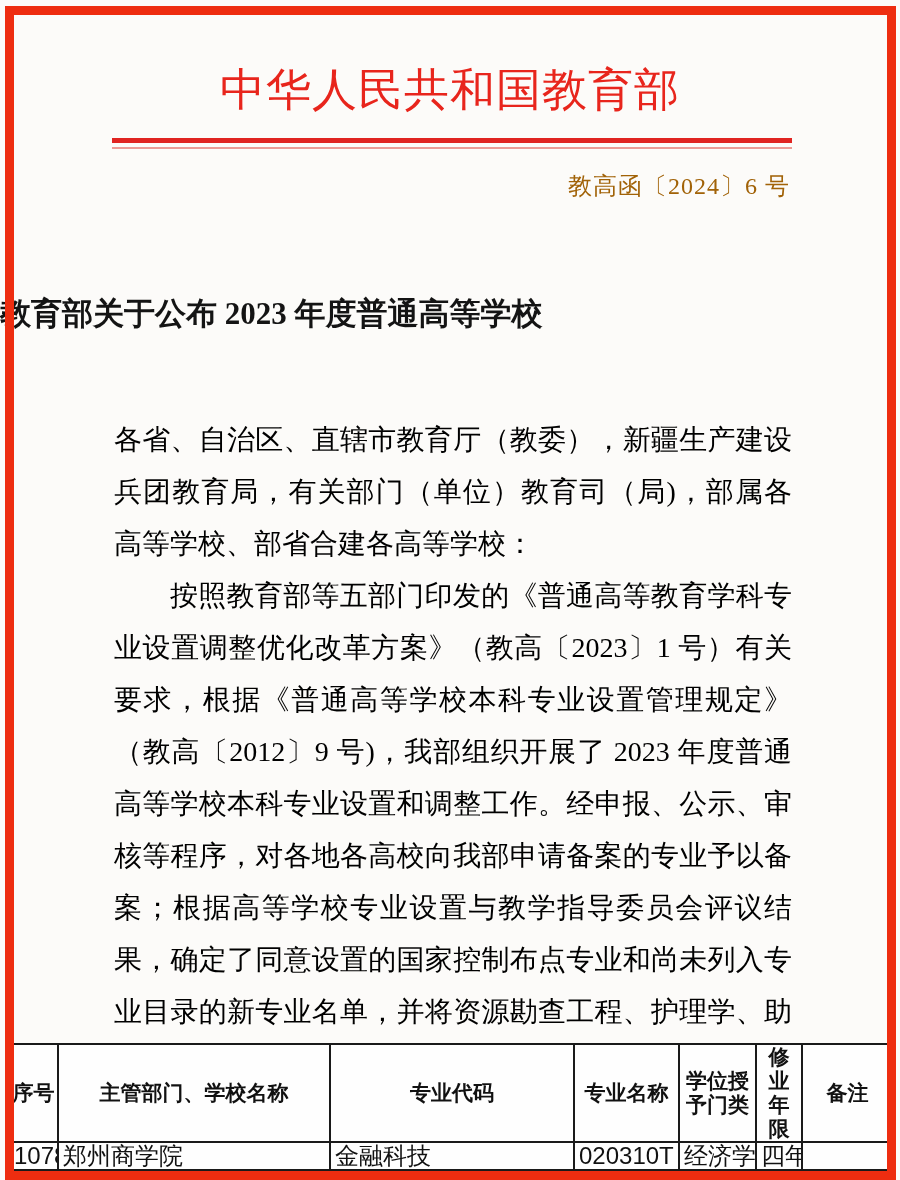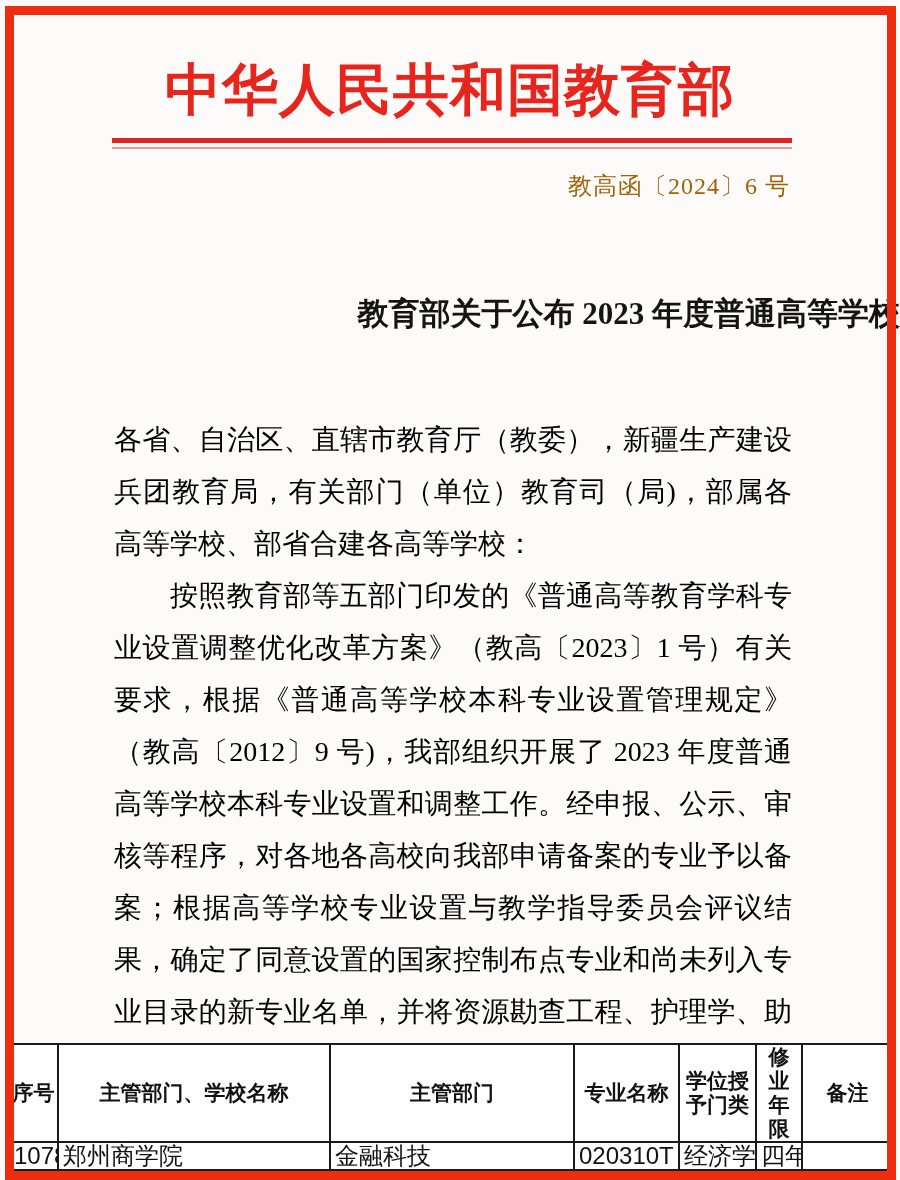--- a/index.html
+++ b/index.html
@@ -17,39 +17,39 @@
     background:#fcfbf9;overflow:hidden;
   }
   .frame{
     position:absolute;left:5px;top:6px;right:4px;bottom:0;
     border:9px solid var(--border-red);
     z-index:10;pointer-events:none;
   }
   .ministry{
     position:absolute;top:60px;left:0;right:0;
     text-align:center;
-    font-size:56px;line-height:60px;font-weight:bold;
+    font-size:45px;line-height:60px;font-weight:normal;
     color:var(--header-red);
     font-family:"Liberation Serif","DejaVu Serif",serif;
     letter-spacing:1px;
   }
   .divider{
     position:absolute;top:138px;left:112px;width:680px;
   }
   .divider .thick{height:5px;background:var(--line-red);}
   .divider .gap{height:4px;}
   .divider .thin{height:2px;background:var(--line-pink);}
   .doc-number{
     position:absolute;top:172px;right:110px;
     font-size:24px;line-height:28px;color:#a16207;
     letter-spacing:1px;
   }
   .title{
     position:absolute;top:282px;left:0;right:0;
-    text-align:right;color:#141414;
+    text-align:left;color:#141414;
     font-size:31px;line-height:64px;font-weight:bold;
   }
   .body-text{
     position:absolute;top:414px;left:114px;width:678px;
     font-size:28px;line-height:52px;
     color:#000000;
     text-align:justify;
     text-justify:inter-ideograph;
   }
   .body-text p{margin:0;}
@@ -115,21 +115,21 @@
       <col style="width:244px">
       <col style="width:105px">
       <col style="width:77px">
       <col style="width:46px">
       <col style="width:91px">
     </colgroup>
     <thead>
       <tr>
         <th>序号</th>
         <th>主管部门、学校名称</th>
-        <th>主管部门</th>
+        <th>专业代码</th>
         <th>专业名称</th>
         <th style="white-space:normal">学位授予门类</th>
         <th style="white-space:normal">修业年限</th>
         <th>备注</th>
       </tr>
     </thead>
     <tbody>
       <tr>
         <td>1078</td>
         <td>郑州商学院</td>

